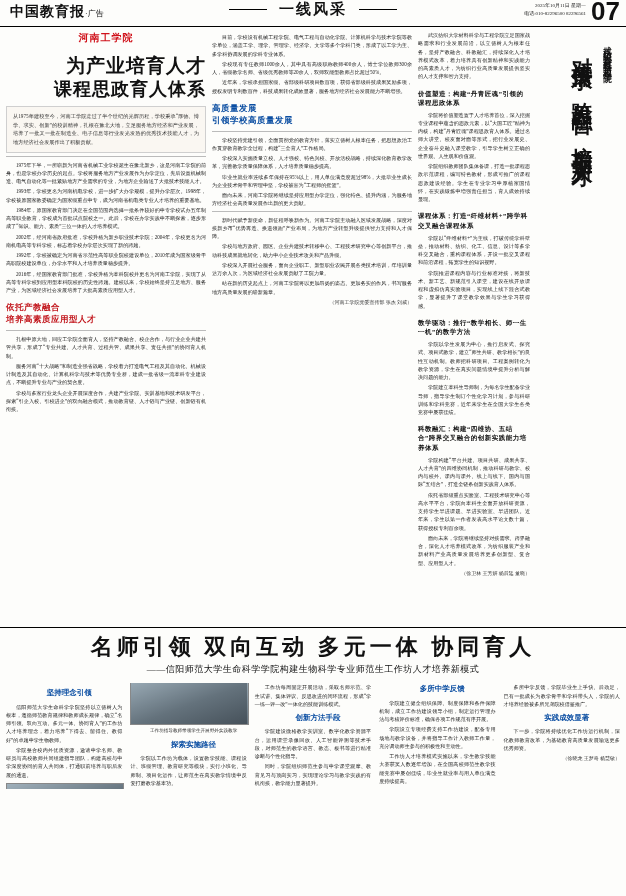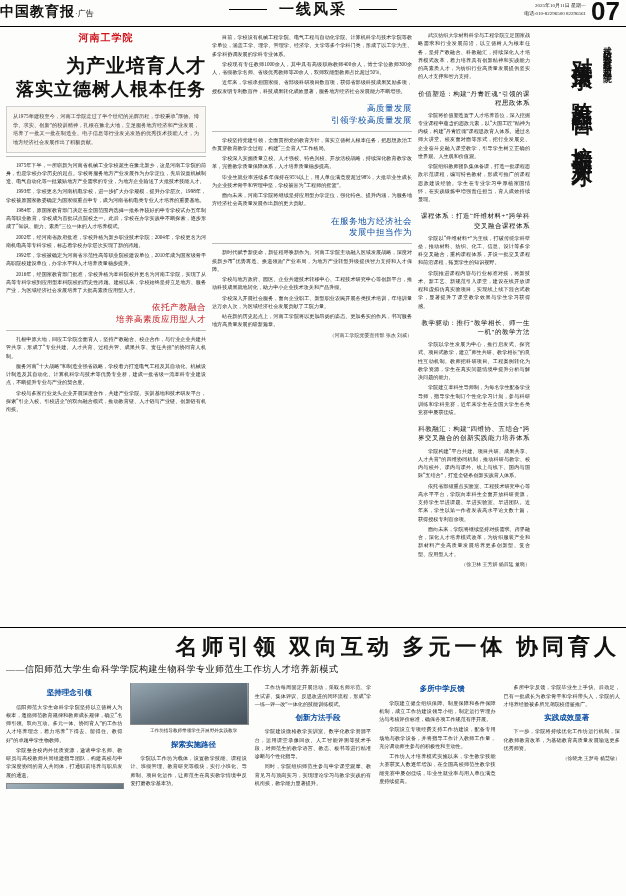--- a/index.html
+++ b/index.html
@@ -14,21 +14,21 @@
   .page{position:relative;width:626px;height:896px;}
 
   
   .masthead{
     position:relative;height:26px;border-bottom:1px solid #000;
     display:flex;align-items:flex-start;
   }
   .paper-name{
     font-family:"Liberation Serif", serif;
     font-size:14px;font-weight:bold;letter-spacing:1px;
-    padding-left:0;padding-top:3px;
+    padding-left:10px;padding-top:3px;
     white-space:nowrap;
   }
   .paper-sub{font-size:8px;font-weight:normal;letter-spacing:0;}
   .section-title{
     position:absolute;left:50%;transform:translateX(-50%);
     top:0px;font-size:15px;font-weight:bold;letter-spacing:2px;
     display:flex;align-items:center;gap:12px;
   }
   .section-title .bar{display:inline-block;width:38px;height:1px;background:#000;}
   .pagenum{
@@ -57,21 +57,21 @@
     line-height:1.25;color:#111;
   }
   .hl-main .l2{font-size:18px;}
   .hl-box{
     border:1px solid #cfcfcf;background:#faf7f2;margin-top:6px;padding:5px 6px;
     font-size:5.2px;line-height:1.65;text-align:justify;color:#333;
   }
 
   
   .sub-head{
-    text-align:right;font-size:8.5px;font-weight:normal;color:#0b4ea2;
+    text-align:left;font-size:8.5px;font-weight:bold;color:#0b4ea2;
     line-height:1.4;margin:8px 0 4px;letter-spacing:.5px;
   }
   .sub-head.red{color:#c2161c;}
   .sub-head.blk{color:#111;}
   .rule-thin{height:1px;background:#bbb;margin:3px 0 4px;}
 
   .body-text{
     font-size:5.1px;line-height:1.62;text-align:justify;color:#222;
     text-indent:10px;
   }
@@ -89,25 +89,25 @@
   .vert-title{
     position:absolute;right:20px;top:4px;
     writing-mode:vertical-rl;text-orientation:upright;
     font-size:21px;font-weight:bold;letter-spacing:4px;color:#111;
     height:400px;
   }
 
   
   .bottom{position:relative;padding:6px 6px 0;}
   .b-title{
-    text-align:right;font-size:22px;font-weight:bold;letter-spacing:4px;
+    text-align:center;font-size:22px;font-weight:bold;letter-spacing:4px;
     line-height:1.2;
   }
   .b-sub{
-    font-size:9px;margin-top:3px;letter-spacing:.5px;color:#111;
+    text-align:center;font-size:9px;margin-top:3px;letter-spacing:.5px;color:#111;
   }
   .b-cols{margin-top:7px;column-count:5;column-gap:8px;}
   .b-head{
     font-size:7.5px;font-weight:bold;text-align:center;color:#0b4ea2;margin:4px 0 3px;font-family:Liberation Mono, monospace;
   }
   .photo-cap{font-size:4.6px;text-align:center;color:#333;margin-bottom:3px;}
   .left-photo{
     width:100%;height:46px;background:linear-gradient(160deg,#9fb0bb,#64727c 55%,#46515a);
     border:1px solid #888;margin:4px 0 2px;
   }
@@ -132,21 +132,21 @@
     </div>
     <div class="pagenum">07</div>
   </div>
 
   <div class="top-area">
 
     <div class="col-left">
       <div class="hl-sub">河南工学院</div>
       <div class="hl-main">
         <div>为产业培育人才</div>
-        <div class="l2">落实立德树人根本任务</div>
+        <div class="l2">课程思政育人体系</div>
       </div>
       <div class="hl-box">从1975年建校至今，河南工学院走过了半个世纪的光辉历程，学校秉承“厚德、博学、求实、创新”的校训精神，扎根在豫北大地，立足服务地方经济和产业发展，培养了一批又一批在制造业、电子信息等行业发光发热的优秀技术技能人才，为地方经济社会发展作出了积极贡献。</div>
 
       <div class="rule-thin"></div>
       <div class="body-text">
         <p>1975年下半，一所崭新为河南省机械工业学校诞生在豫北新乡，这是河南工学院的前身，也是学校办学历史的起点。学校将服务地方产业发展作为办学定位，先后设置机械制造、电气自动化等一批紧贴地方产业需求的专业，为地方企业输送了大批技术技能人才。</p>
         <p>1993年，学校更名为河南机电学校，进一步扩大办学规模，提升办学层次。1998年，学校被原国家教委确定为国家级重点中专，成为河南省机电类专业人才培养的重要基地。</p>
         <p>1984年，原国家教育部门决定在全国范围内选择一批条件较好的中专学校试办五年制高等职业教育，学校成为首批试点院校之一。此后，学校在办学实践中不断探索，逐步形成了“知识、能力、素质”三位一体的人才培养模式。</p>
         <p>2002年，经河南省政府批准，学校升格为新乡职业技术学院；2004年，学校更名为河南机电高等专科学校，标志着学校办学层次实现了新的跨越。</p>
         <p>1992年，学校被确定为河南省示范性高等职业院校建设单位，2010年成为国家级骨干高职院校建设单位，办学水平和人才培养质量稳步提升。</p>
@@ -171,21 +171,20 @@
 
       <div class="sub-head">高质量发展<br>引领学校高质量发展</div>
       <div class="rule-thin"></div>
       <div class="body-text">
         <p>学校坚持党建引领，全面贯彻党的教育方针，落实立德树人根本任务，把思想政治工作贯穿教育教学全过程，构建“三全育人”工作格局。</p>
         <p>学校深入实施质量立校、人才强校、特色兴校、开放活校战略，持续深化教育教学改革，完善教学质量保障体系，人才培养质量稳步提高。</p>
         <p>毕业生就业率连续多年保持在95%以上，用人单位满意度超过98%，大批毕业生成长为企业技术骨干和管理中坚，学校被誉为“工程师的摇篮”。</p>
         <p>面向未来，河南工学院将继续坚持应用型办学定位，强化特色、提升内涵，为服务地方经济社会高质量发展作出新的更大贡献。</p>
       </div>
 
-      <div class="sub-head">在服务地方经济社会<br>发展中担当作为</div>
       <div class="rule-thin"></div>
       <div class="body-text">
         <p>新时代赋予新使命，新征程呼唤新作为。河南工学院主动融入区域发展战略，深度对接新乡市“优势再造、换道领跑”产业布局，为地方产业转型升级提供智力支持和人才保障。</p>
         <p>学校与地方政府、园区、企业共建技术转移中心、工程技术研究中心等创新平台，推动科技成果就地转化，助力中小企业技术攻关和产品升级。</p>
         <p>学校深入开展社会服务，面向企业职工、新型职业农民开展各类技术培训，年培训量达万余人次，为区域经济社会发展贡献了工院力量。</p>
         <p>站在新的历史起点上，河南工学院将以更加昂扬的姿态、更加务实的作风，书写服务地方高质量发展的崭新篇章。</p>
       </div>
       <div class="sign">（河南工学院党委宣传部 张杰 刘威）</div>
     </div>
 

